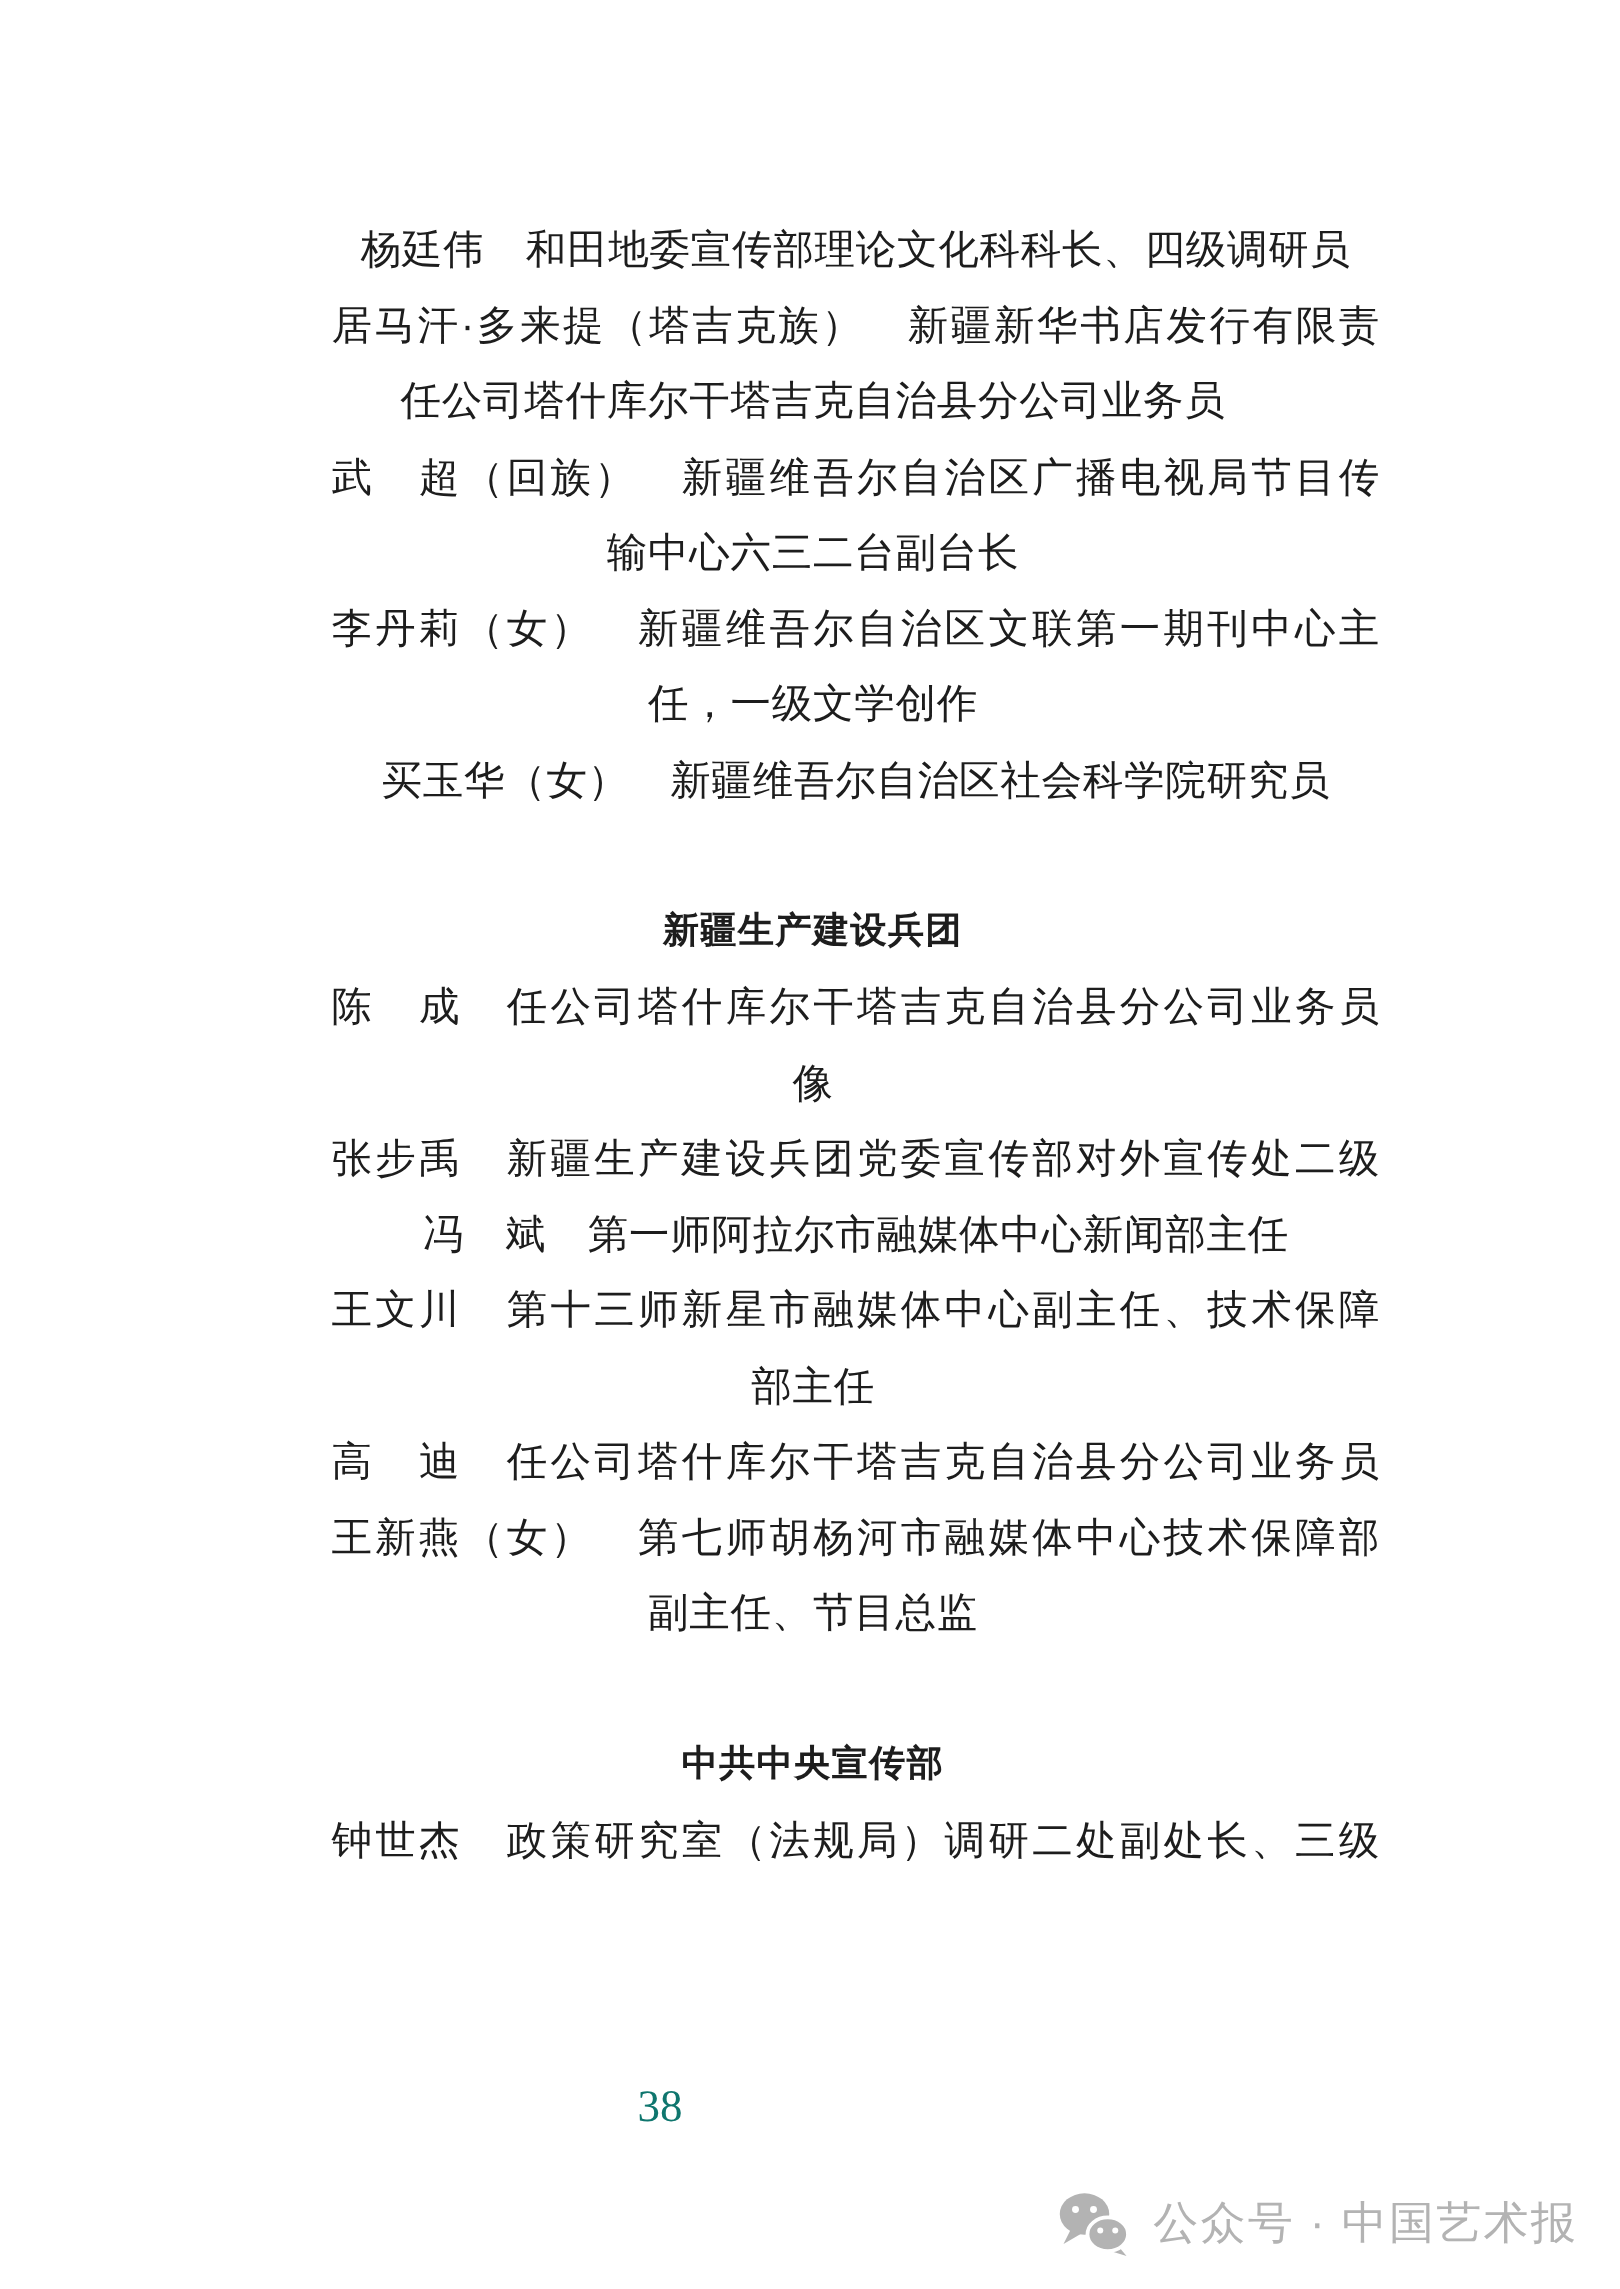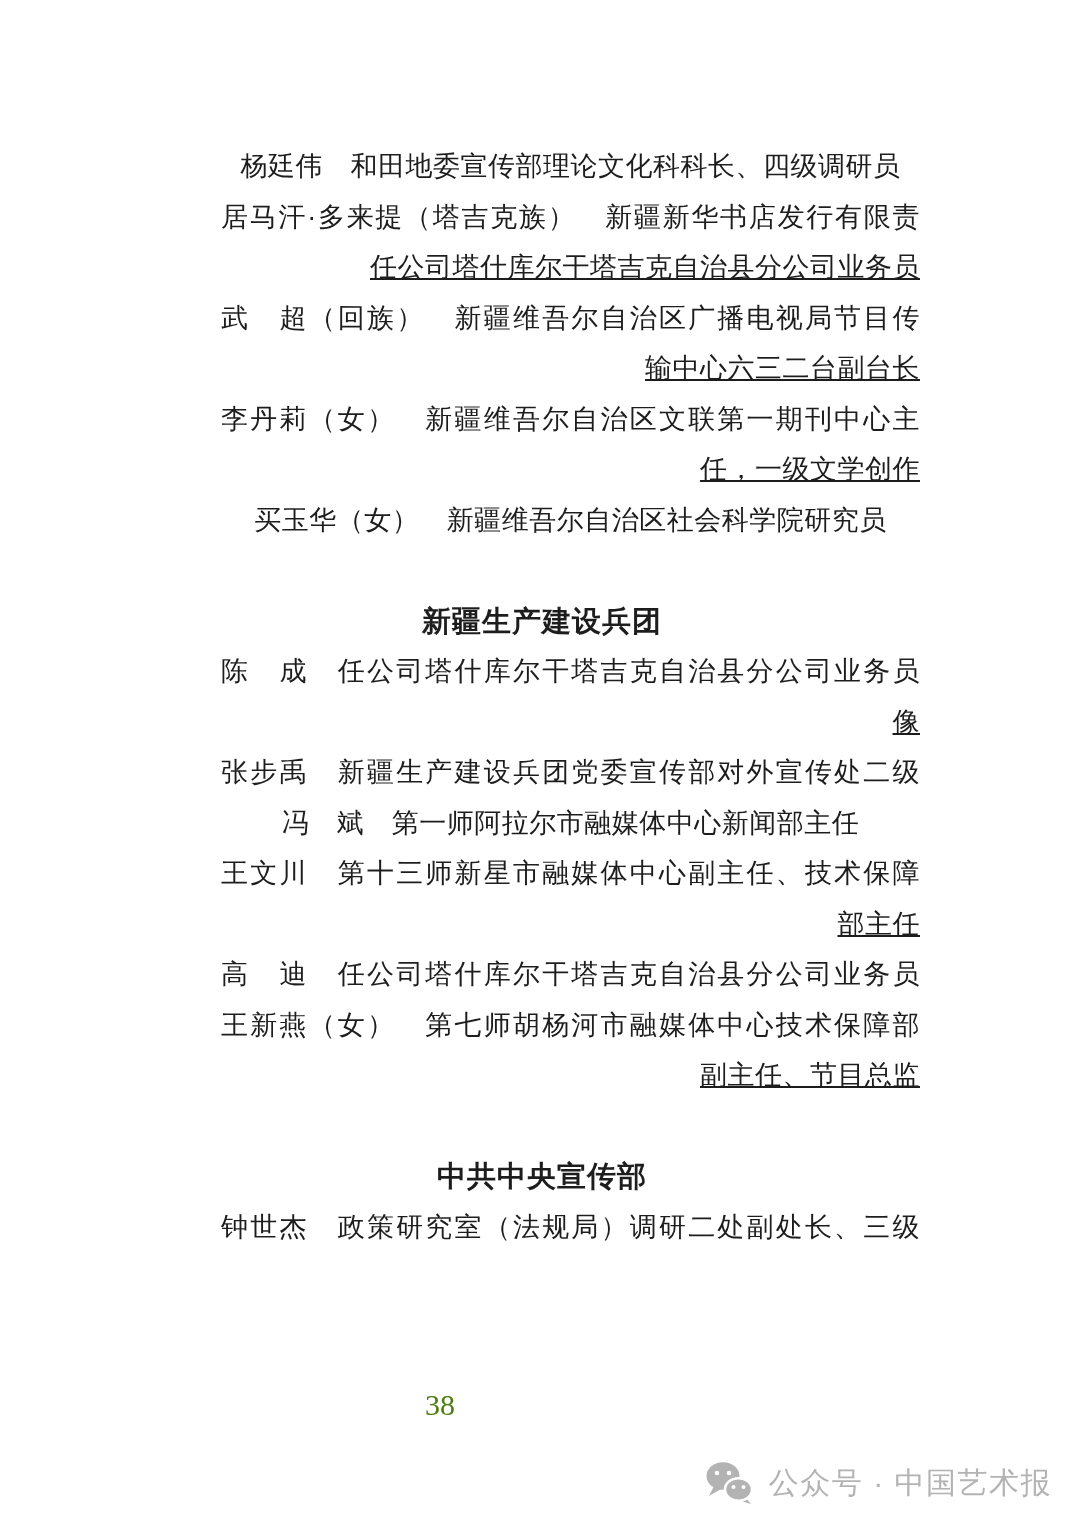--- a/index.html
+++ b/index.html
@@ -30,40 +30,39 @@
     text-indent: 57px;
     text-align: center;
     white-space: nowrap;
   }
   .line.entry-fill {
     text-indent: 57px;
     text-align: justify;
     text-align-last: justify;
   }
   .line.cont {
-    text-align: right;
+    text-align: center;
     white-space: nowrap;
-    text-decoration: underline;
   }
   .line.header {
     text-align: center;
     font-weight: bold;
-    font-size: 29px;
+    font-size: 24px;
     letter-spacing: 1px;
   }
   .line.blank {  }
   .page-number {
     position: absolute;
     left: 0;
     top: 1388px;
     width: 880px;
     text-align: center;
     font-family: "Liberation Serif", serif;
     font-size: 30px;
-    color: #4d7c0f;
+    color: #0f766e;
   }
   .watermark {
     position: absolute;
     top: 1461px;
     right: 28px;
     display: flex;
     align-items: flex-start;
     gap: 14px;
     color: #b3b3b3;
   }

